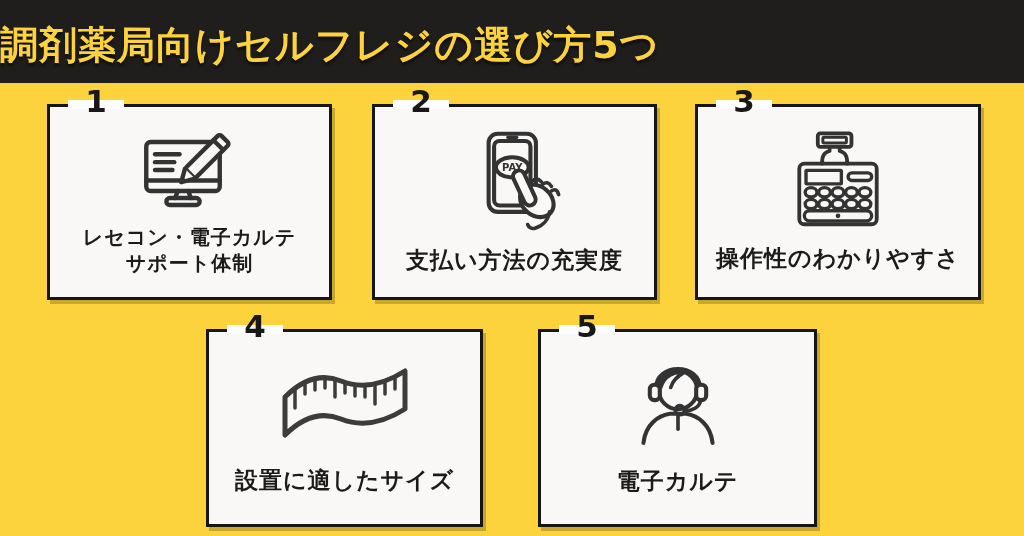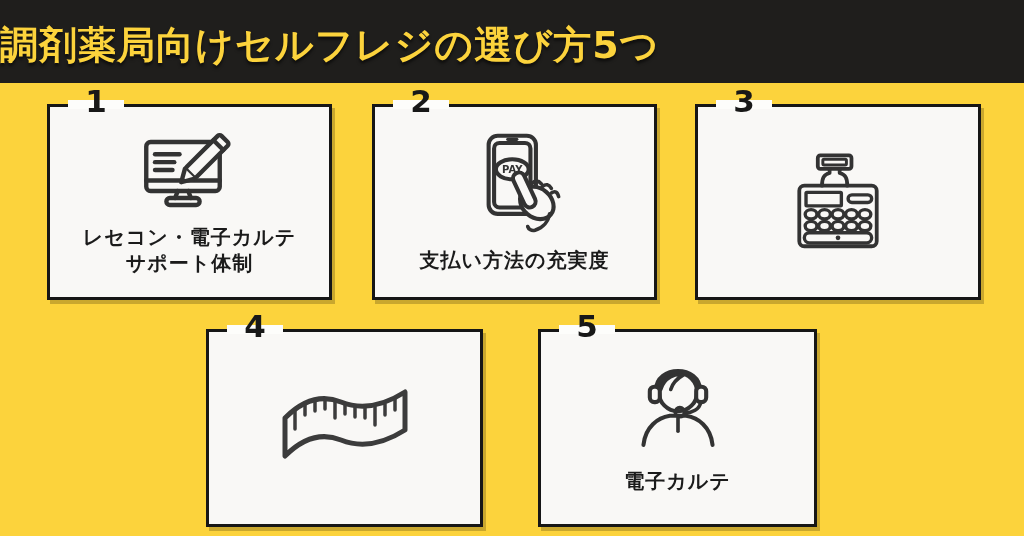--- a/index.html
+++ b/index.html
@@ -32,21 +32,21 @@
   }
   .num-strip {
     position:absolute; top:-7px; left:18px; width:56px; height:9px;
     background:#FDFDFB;
   }
   .num {
     position:absolute; top:-21px; left:18px; width:56px; text-align:center;
     font-size:31px; font-weight:600; color:#181818; line-height:1;
   }
   .label {
-    font-weight:700; color:#1B1B1B; font-size:20px; letter-spacing:1px;
+    font-weight:700; color:#1B1B1B; font-size:23px; letter-spacing:1px;
     text-align:center; line-height:1.32; white-space:nowrap;
   }
   .card--c1 .label { font-size:20px; }
   .icon { display:block; }
 </style>
 </head>
 <body>
 
 <div class="stage">
 
@@ -124,20 +124,21 @@
           <ellipse cx="84" cy="74" rx="7" ry="5.5" stroke-width="4"></ellipse>
           <ellipse cx="20" cy="88" rx="7" ry="5.5" stroke-width="4"></ellipse>
           <ellipse cx="36" cy="88" rx="7" ry="5.5" stroke-width="4"></ellipse>
           <ellipse cx="52" cy="88" rx="7" ry="5.5" stroke-width="4"></ellipse>
           <ellipse cx="68" cy="88" rx="7" ry="5.5" stroke-width="4"></ellipse>
           <ellipse cx="84" cy="88" rx="7" ry="5.5" stroke-width="4"></ellipse>
           <rect x="12" y="96" width="80" height="12" rx="6" stroke-width="4"></rect>
           <circle cx="52" cy="102" r="2.8" fill="#333333" stroke="none"></circle>
         </g>
       </svg>
+      <div class="label">操作性のわかりやすさ</div>
     </div>
   </div>
 
   <div class="card card--c4">
     <div class="num-strip"></div>
     <div class="num">4</div>
     <div class="card-inner">
       <svg class="icon" width="140" height="92" viewBox="0 0 140 92" xmlns="http://www.w3.org/2000/svg">
         <g fill="none" stroke="#3C3C3C" stroke-width="5" stroke-linecap="round" stroke-linejoin="round">
           <path d="M 10,36 C 28,18 46,12 66,20 C 86,28 108,24 130,10 L 130,48 C 108,62 86,66 66,58 C 46,50 28,56 10,74 Z"></path>
@@ -149,20 +150,21 @@
             <line x1="60" y1="18.5" x2="60" y2="36"></line>
             <line x1="70" y1="21.5" x2="70" y2="32"></line>
             <line x1="80" y1="25" x2="80" y2="35"></line>
             <line x1="90" y1="25.7" x2="90" y2="36"></line>
             <line x1="100" y1="25" x2="100" y2="43"></line>
             <line x1="110" y1="22.5" x2="110" y2="33"></line>
             <line x1="120" y1="17.5" x2="120" y2="28"></line>
           </g>
         </g>
       </svg>
+      <div class="label">設置に適したサイズ</div>
     </div>
   </div>
 
   <div class="card card--c5">
     <div class="num-strip"></div>
     <div class="num">5</div>
     <div class="card-inner">
       <svg class="icon" width="100" height="95" viewBox="0 0 110 104" xmlns="http://www.w3.org/2000/svg">
         <g fill="none" stroke="#333333" stroke-width="4.5" stroke-linecap="round" stroke-linejoin="round">
           <circle cx="55" cy="34" r="21"></circle>

